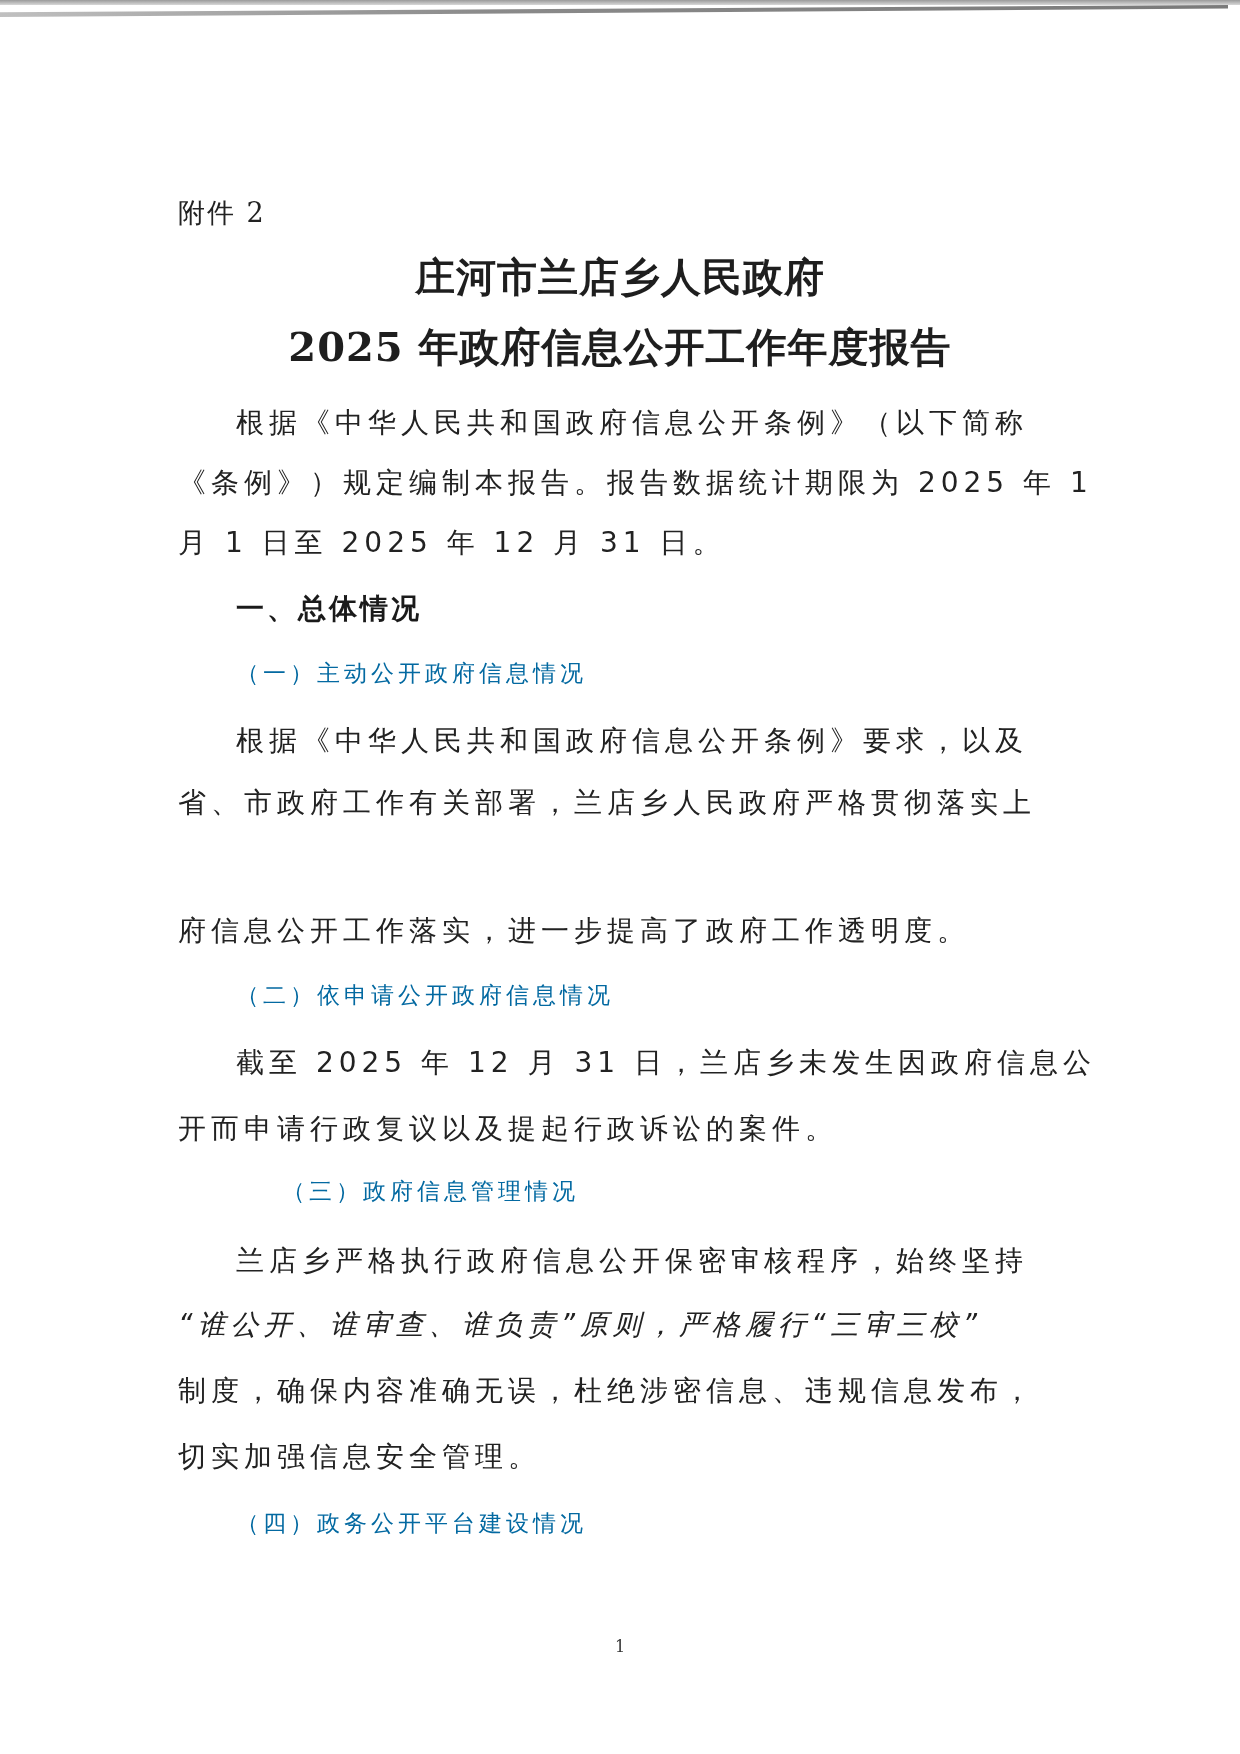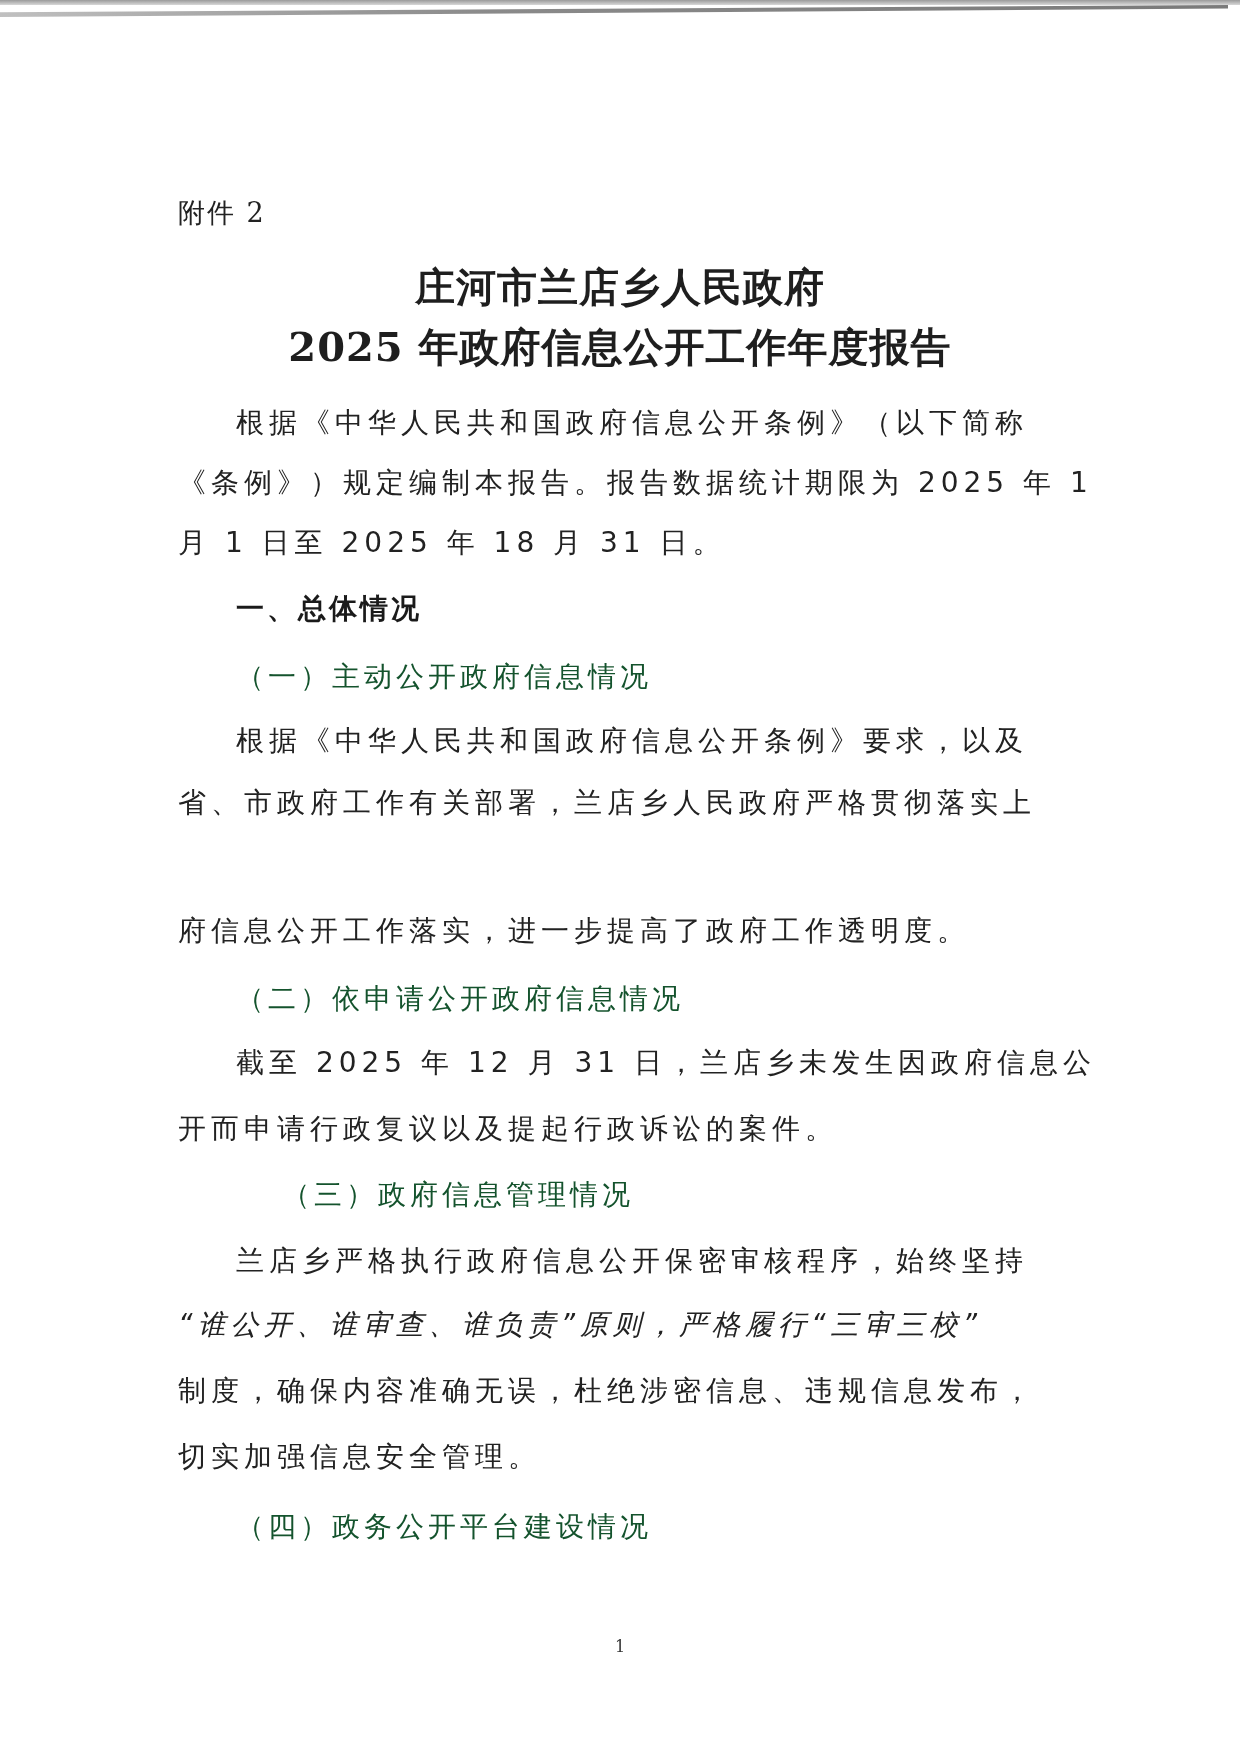--- a/index.html
+++ b/index.html
@@ -5,44 +5,44 @@
     html, body { margin: 0; padding: 0; background: #ffffff; }
     body { width: 1240px; height: 1754px; position: relative; overflow: hidden; }
     .page { position: absolute; left: 0; top: 0; width: 1240px; height: 1754px; background: #fff; padding-left: 48px; }
     .scan-top { position: absolute; left: 0; top: 0; width: 1240px; height: 5px; background: linear-gradient(#9a9a9a, #d8d8d8); }
     .scan-edge { position: absolute; left: 0; top: 5px; width: 1228px; height: 12px;
       background: linear-gradient(to right, #c0c0c0 0%, #8a8a8a 40%, #7a7a7a 100%);
       clip-path: polygon(0 60%, 100% 0, 100% 30%, 0 100%); }
     .scan-right { position: absolute; right: 10px; top: 6px; width: 2px; height: 1740px; background: #e6e6e6; }
     .attach { position: absolute; left: 178px; top: 195px; font-family: "DejaVu Serif", serif; font-size: 27px; color: #222; letter-spacing: 2px; }
     .title { position: absolute; left: 0; width: 1240px; text-align: center; font-family: "DejaVu Serif", serif; font-weight: bold; color: #1e1e1e; font-size: 40px; letter-spacing: 1px; }
-    .t1 { top: 260px; }
+    .t1 { top: 250px; }
     .t2 { top: 320px; }
     .line { position: absolute; left: 178px; font-family: "DejaVu Sans", sans-serif; font-size: 28px; color: #222; white-space: nowrap; letter-spacing: 5px; }
     .indent { left: 236px; text-align: right; }
     .heading { position: absolute; left: 236px; font-family: "DejaVu Sans", sans-serif; font-size: 28px; color: #1a1a1a; font-weight: bold; letter-spacing: 3px; }
-    .sub { position: absolute; left: 236px; font-family: "DejaVu Sans", sans-serif; font-size: 28px; color: #14532d; letter-spacing: 4px; }
+    .sub { position: absolute; left: 236px; font-family: "DejaVu Sans", sans-serif; font-size: 23px; color: #0369a1; letter-spacing: 4px; }
     .pagenum { position: absolute; left: 0; width: 1240px; top: 1637px; text-align: center; font-family: "DejaVu Serif", serif; font-size: 16px; color: #333; }
   </style>
 </head>
 <body>
 
 <div class="page">
   <div class="scan-top"></div>
   <div class="scan-edge"></div>
   <div class="scan-right"></div>
 
   <div class="attach">附件 2</div>
 
   <div class="title t1">庄河市兰店乡人民政府</div>
   <div class="title t2">2025 年政府信息公开工作年度报告</div>
 
   <div class="line indent" style="top:404px;">根据《中华人民共和国政府信息公开条例》（以下简称</div>
   <div class="line" style="top:464px;">《条例》）规定编制本报告。报告数据统计期限为 2025 年 1</div>
-  <div class="line" style="top:524px;">月 1 日至 2025 年 18 月 31 日。</div>
+  <div class="line" style="top:524px;">月 1 日至 2025 年 12 月 31 日。</div>
 
   <div class="heading" style="top:590px;">一、总体情况</div>
 
   <div class="sub" style="top:658px;">（一）主动公开政府信息情况</div>
   <div class="line indent" style="top:722px;">根据《中华人民共和国政府信息公开条例》要求，以及</div>
   <div class="line" style="top:784px;">省、市政府工作有关部署，兰店乡人民政府严格贯彻落实上</div>
   <div class="line" style="top:912px;">府信息公开工作落实，进一步提高了政府工作透明度。</div>
 
   <div class="sub" style="top:980px;">（二）依申请公开政府信息情况</div>
   <div class="line indent" style="top:1044px;">截至 2025 年 12 月 31 日，兰店乡未发生因政府信息公</div>

